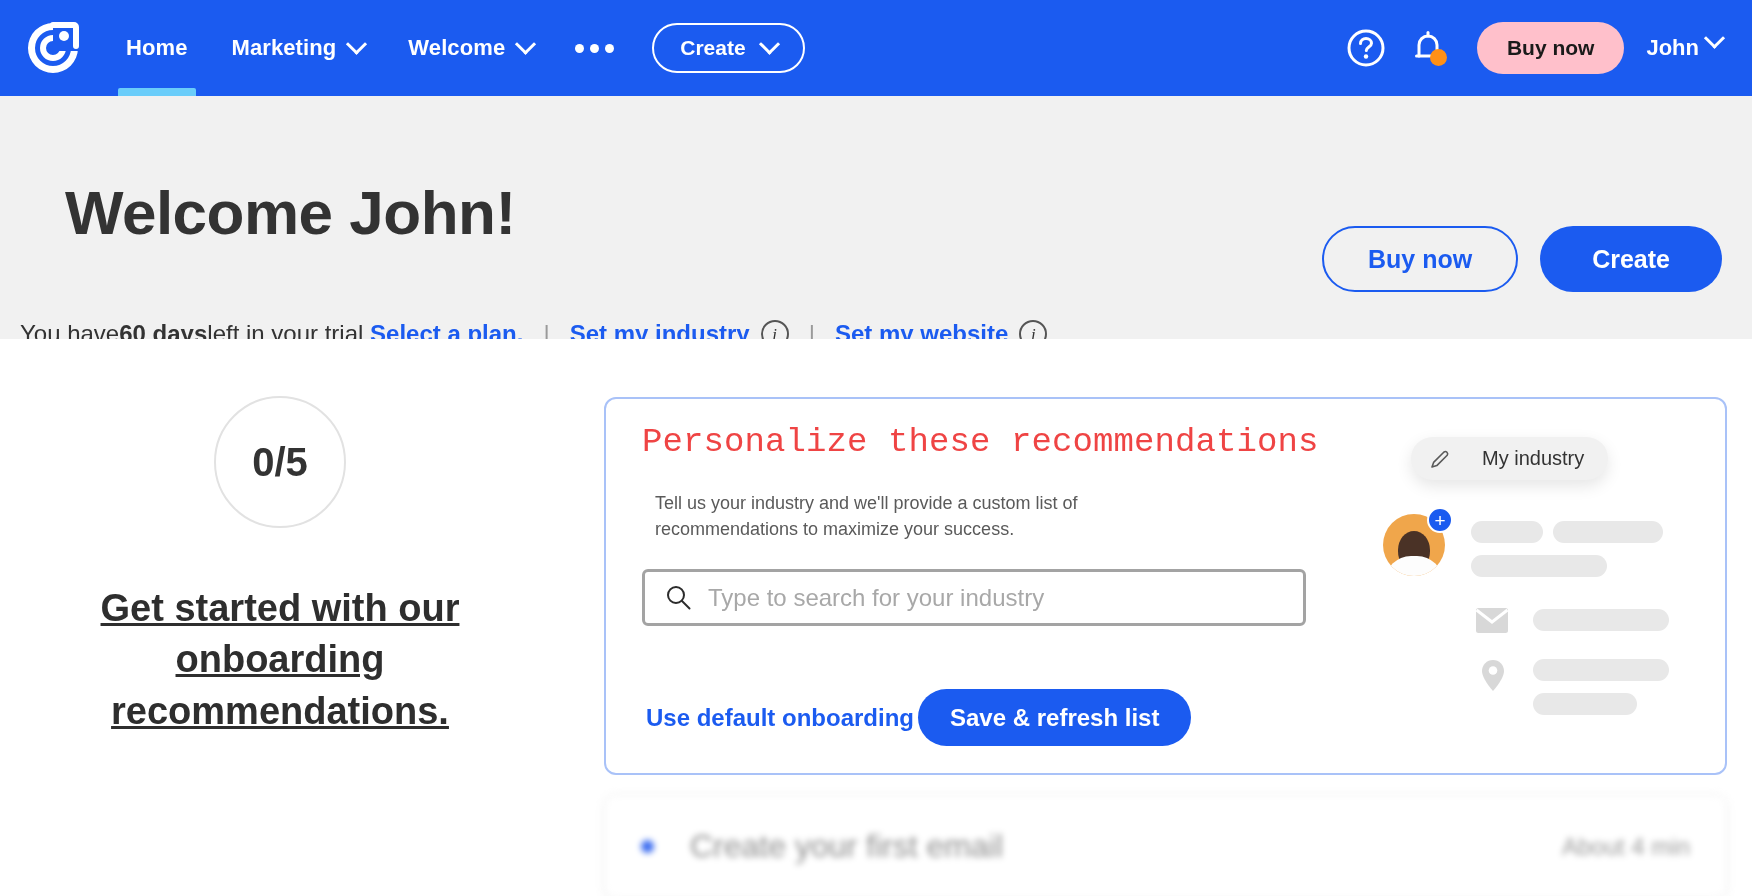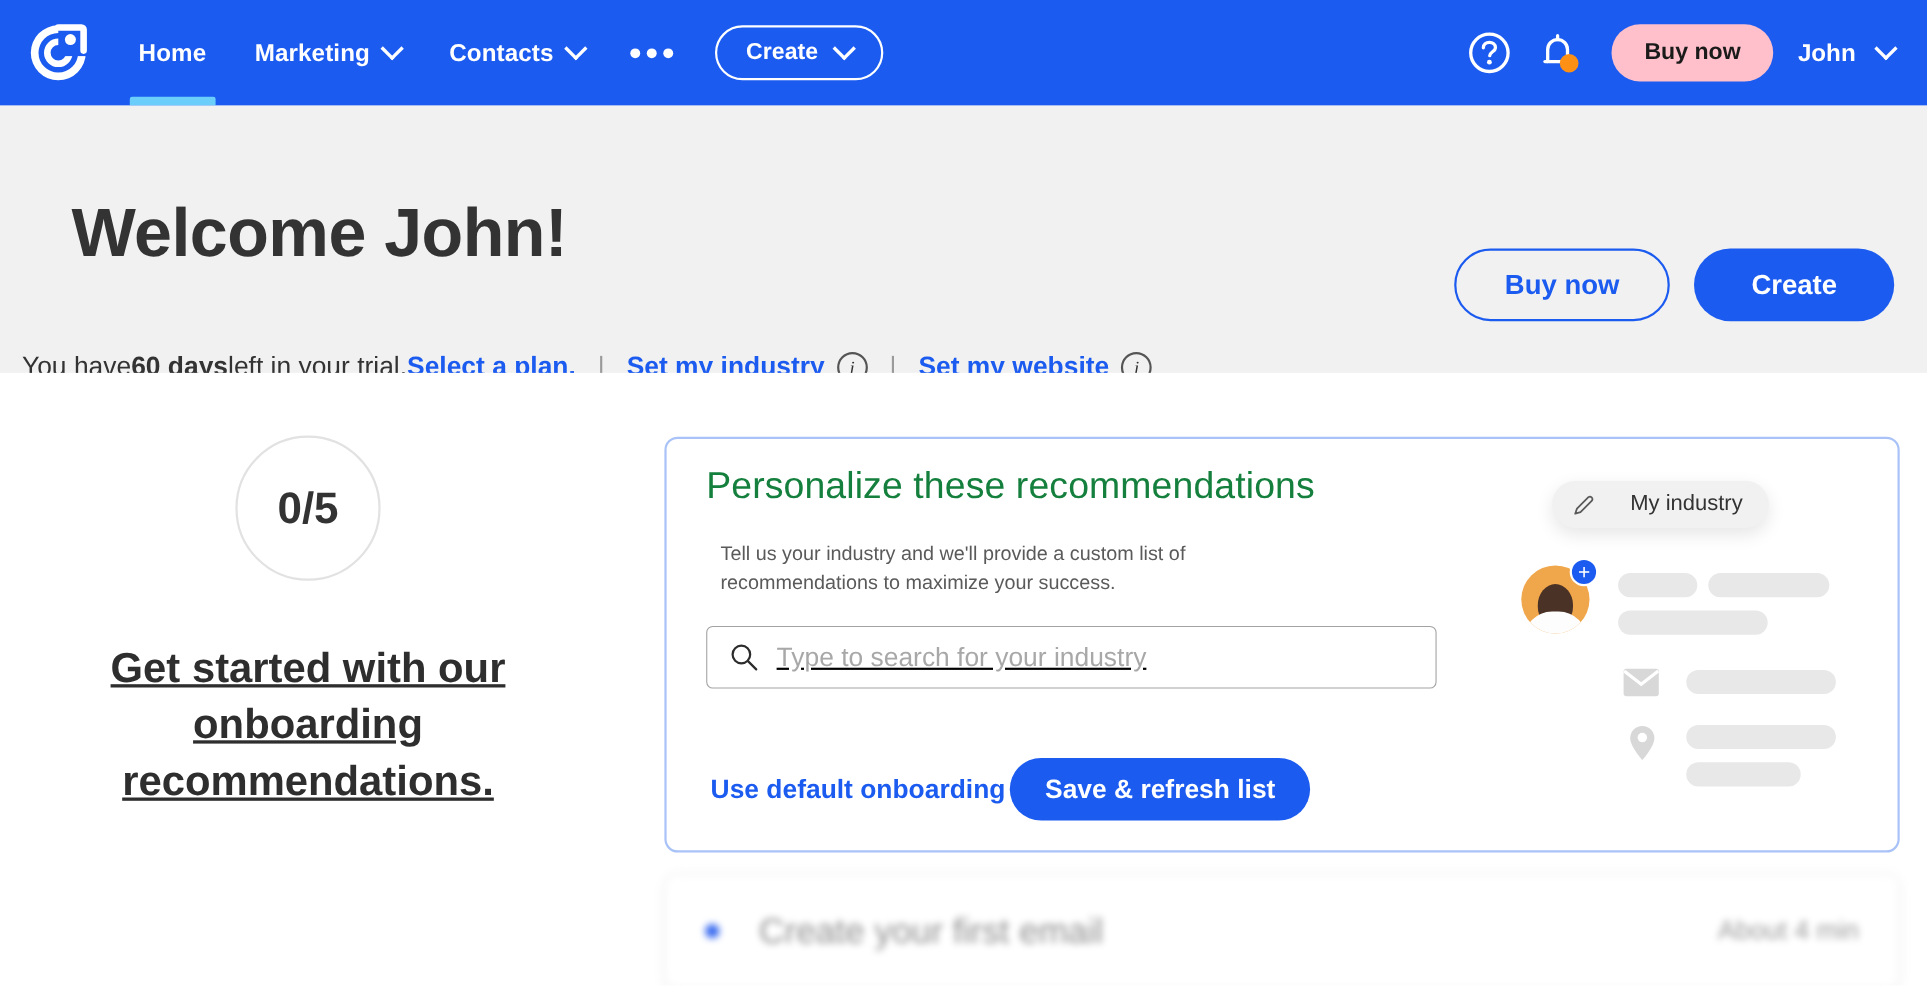--- a/index.html
+++ b/index.html
@@ -99,21 +99,21 @@
     font-weight: bold;
     border-radius: 26px;
     padding: 0 30px;
     height: 52px;
     display: flex; align-items: center;
     margin: 0 22px 0 18px;
     cursor: pointer;
     white-space: nowrap;
   }
   .user-menu {
-    display: flex; align-items: center; gap: 20px;
+    display: flex; align-items: flex-start; gap: 8px;
     color: #fff; font-size: 22px; font-weight: bold;
     cursor: pointer;
     padding-right: 4px;
   }
 
   
   .welcome {
     position: relative;
     height: 243px;
     background: #F1F1F1;
@@ -216,39 +216,38 @@
   .card {
     position: absolute;
     left: 604px; top: 58px;
     width: 1123px; height: 378px;
     border: 2px solid #A9C2F8;
     border-radius: 12px;
     background: #fff;
   }
   .card-title {
     position: absolute; left: 36px; top: 24px;
-    font-size: 34px; color: #15803d; letter-spacing: .1px;
+    font-size: 34px; color: #ef4444; letter-spacing: .1px; font-family: Liberation Mono, monospace;
   }
   .card-sub {
     position: absolute; left: 49px; top: 92px;
     width: 545px;
     font-size: 18px; color: #5a5a5a; line-height: 1.42;
   }
   .search-box {
     position: absolute;
     left: 36px; top: 170px;
     width: 664px; height: 57px;
-    border: 1px solid #a3a3a3;
+    border: 3px solid #a3a3a3;
     border-radius: 6px;
     display: flex; align-items: center;
     padding: 0 20px;
     gap: 16px;
     cursor: text;
     background: #fff;
-    text-decoration: underline;
   }
   .search-ph {
     color: #a8a8a8;
     font-size: 24px;
   }
   .card-actions {
     position: absolute;
     left: 36px; top: 290px;
     display: flex; align-items: center; 
   }
@@ -355,21 +354,21 @@
 
   <div class="nav-links">
     <div class="nav-item active">
       <span>Home</span>
     </div>
     <div class="nav-item">
       <span>Marketing</span>
       <span class="caret"></span>
     </div>
     <div class="nav-item">
-      <span>Contacts</span>
+      <span>Welcome</span>
       <span class="caret"></span>
     </div>
     <div class="nav-ellipsis">
       <i></i>
         <i></i>
         <i></i>
     </div>
     <div class="create-pill">
       <span>Create</span>
       <span class="caret"></span>

